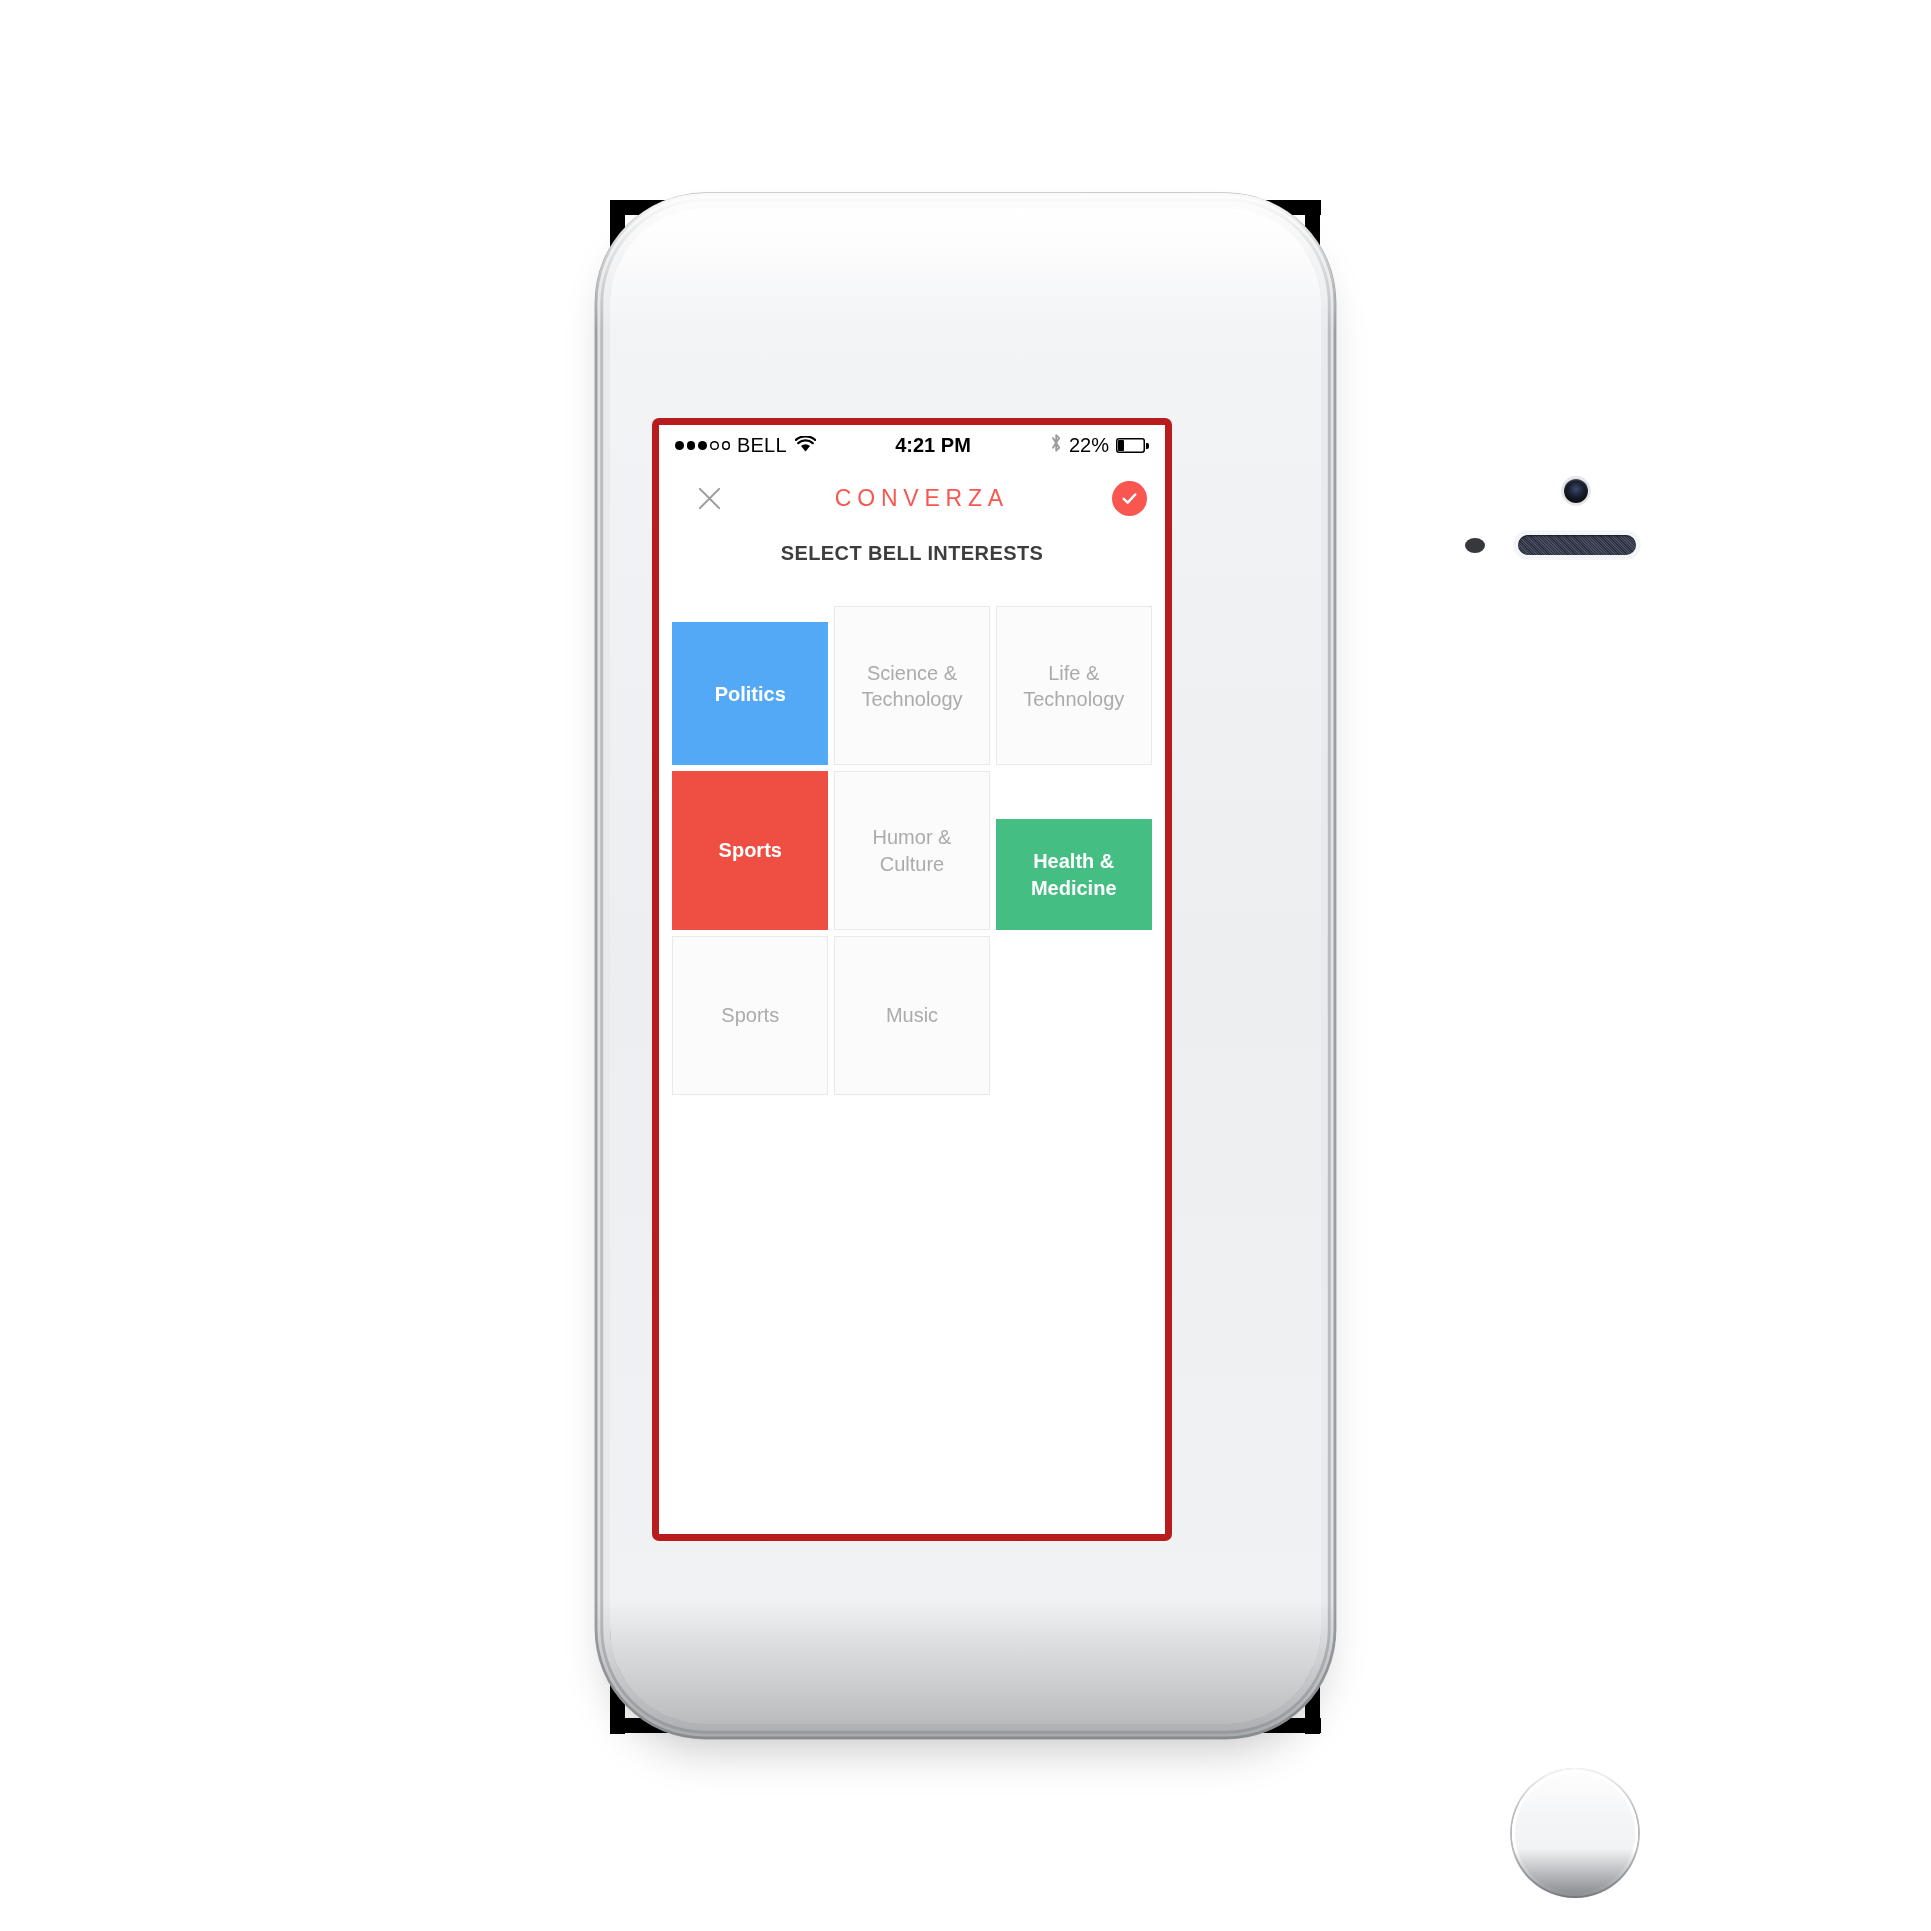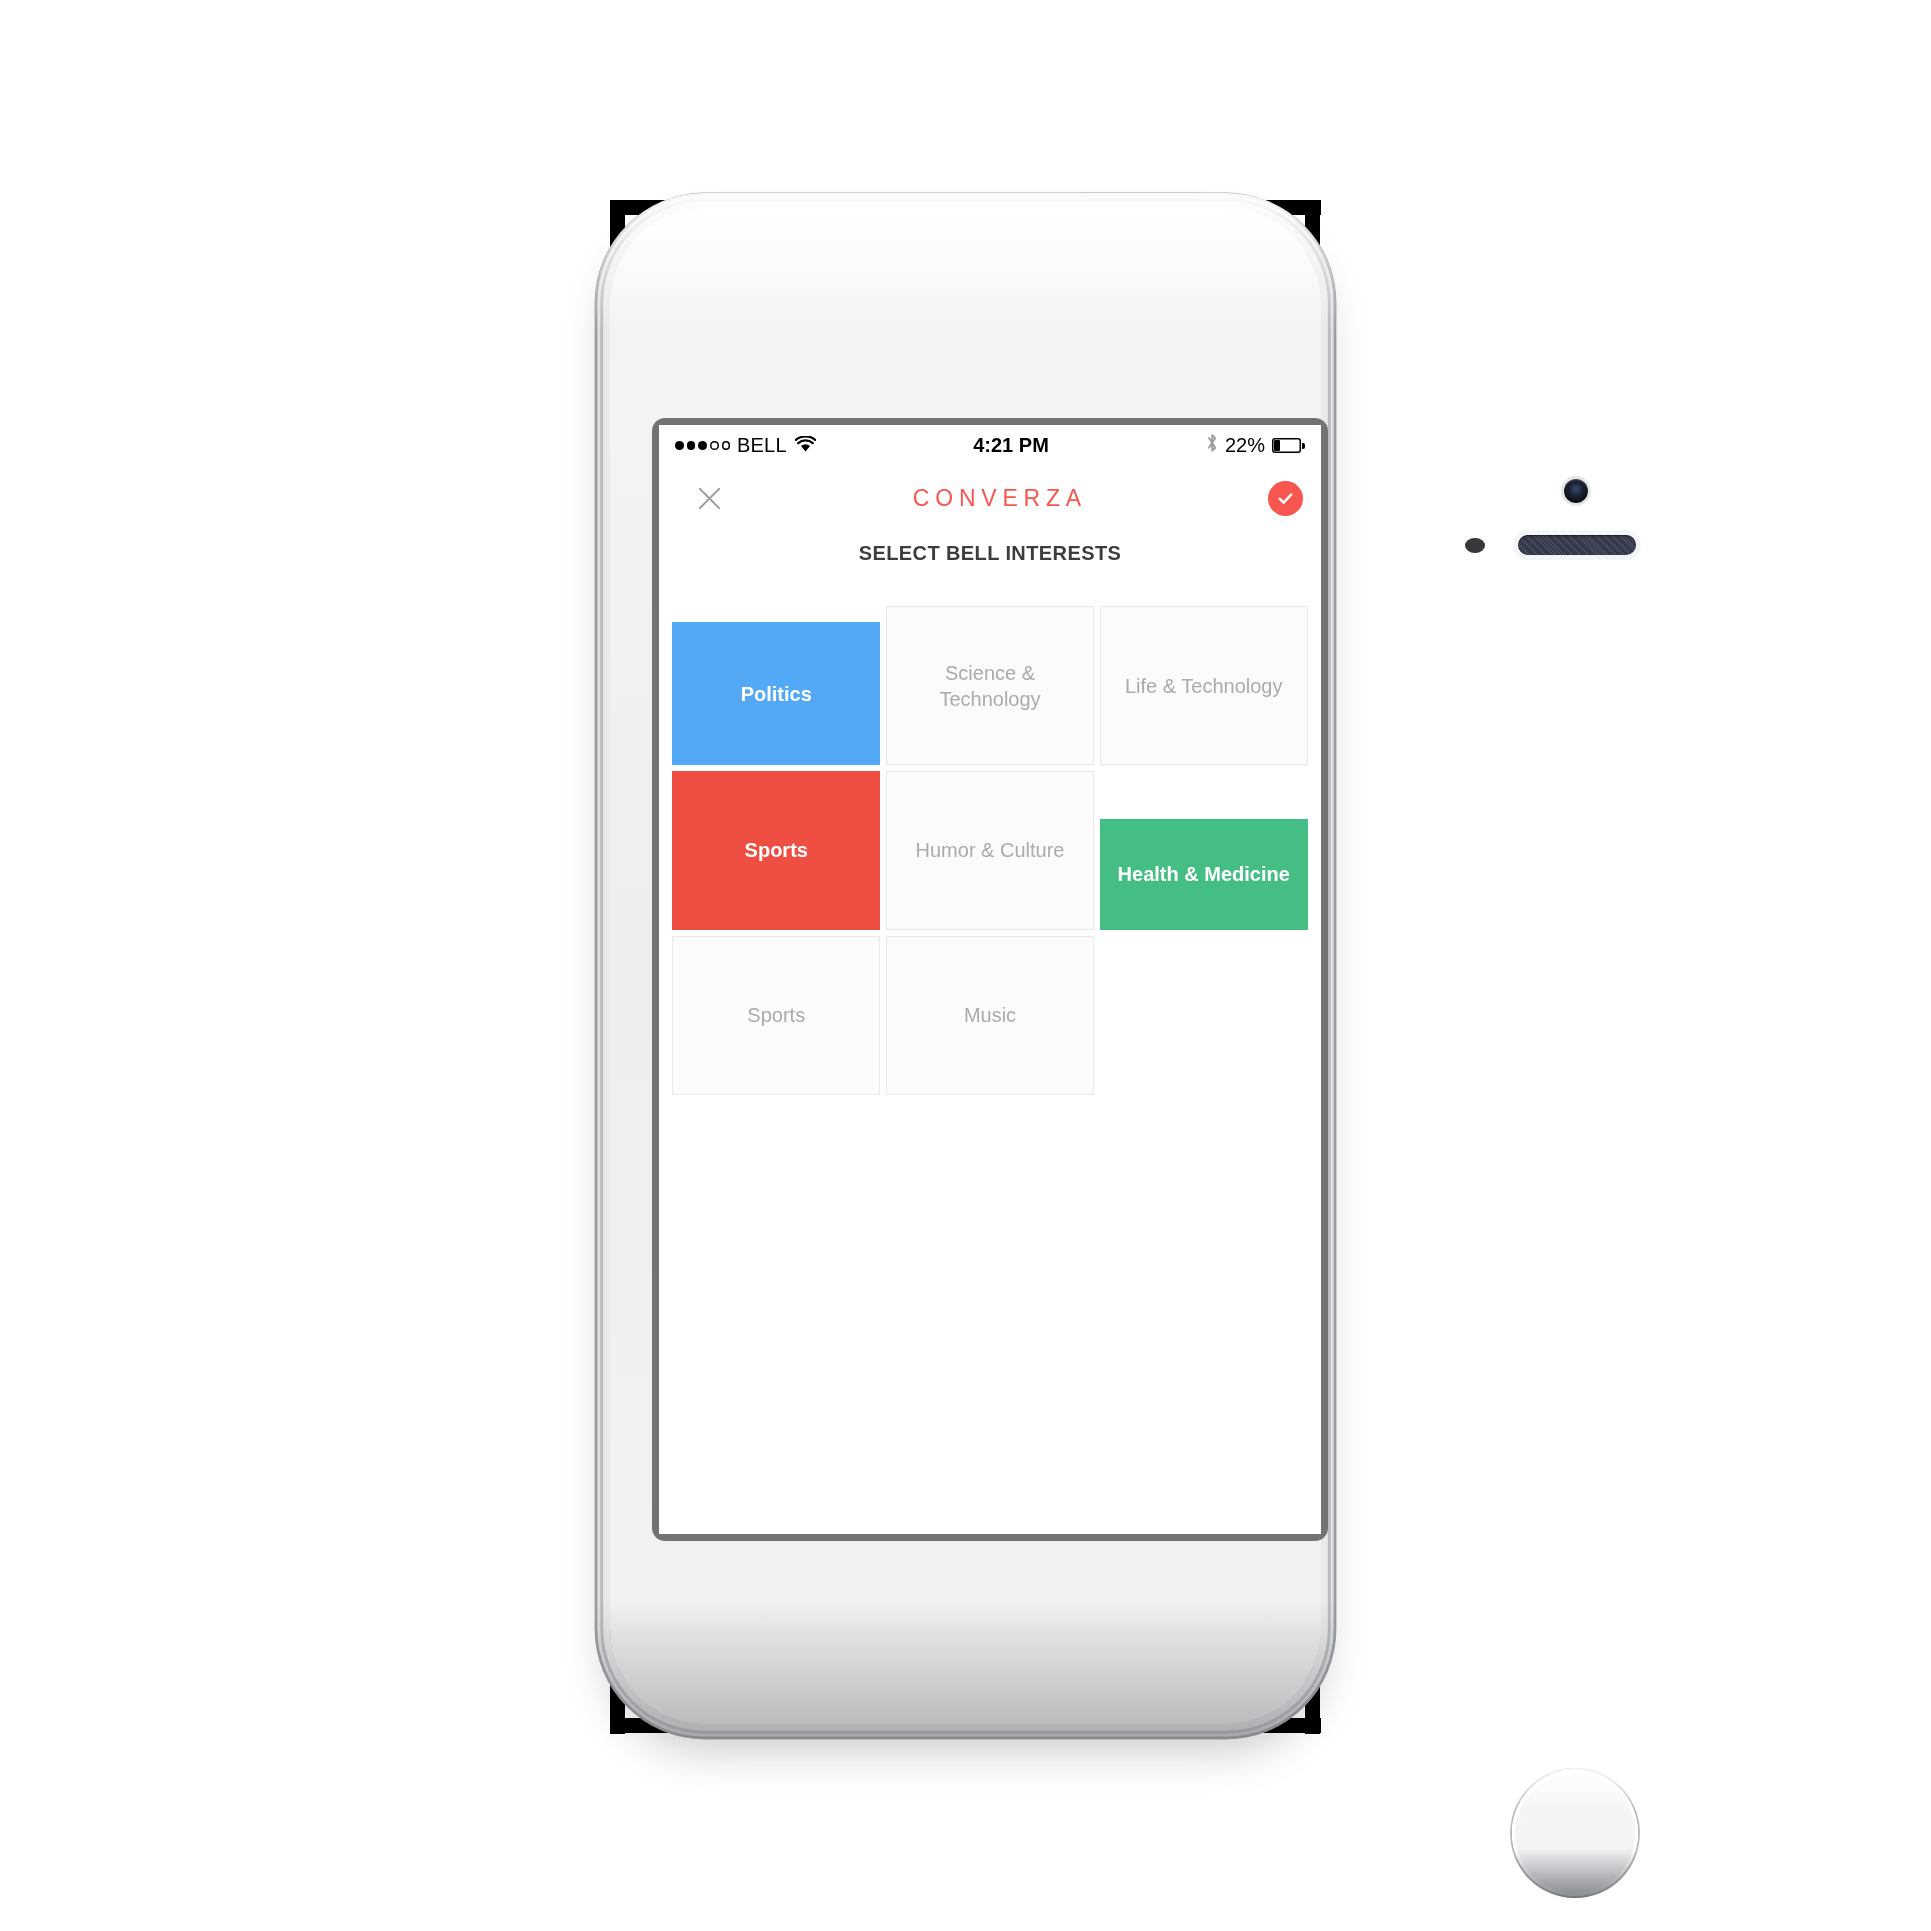--- a/index.html
+++ b/index.html
@@ -100,23 +100,23 @@
       rgba(255,255,255,0.9) 0%,
       rgba(180,183,187,0) 35%,
       rgba(120,123,128,0) 62%,
       rgba(95,98,103,0.75) 100%);
   }
 
   
   #screen-bezel {
     position:absolute;
     left:652px; top:418px;
-    width:676px; height:1123px;
-    background:#737373;
-    border-radius:13px;
+    width:520px; height:1123px;
+    background:#b91c1c;
+    border-radius:7px;
     padding:6.8px 6.8px 6.8px 6.8px;
   }
   #screen {
     width:100%; height:100%;
     background:#ffffff;
     overflow:hidden;
     position:relative;
     display:flex; flex-direction:column;
   }
 

